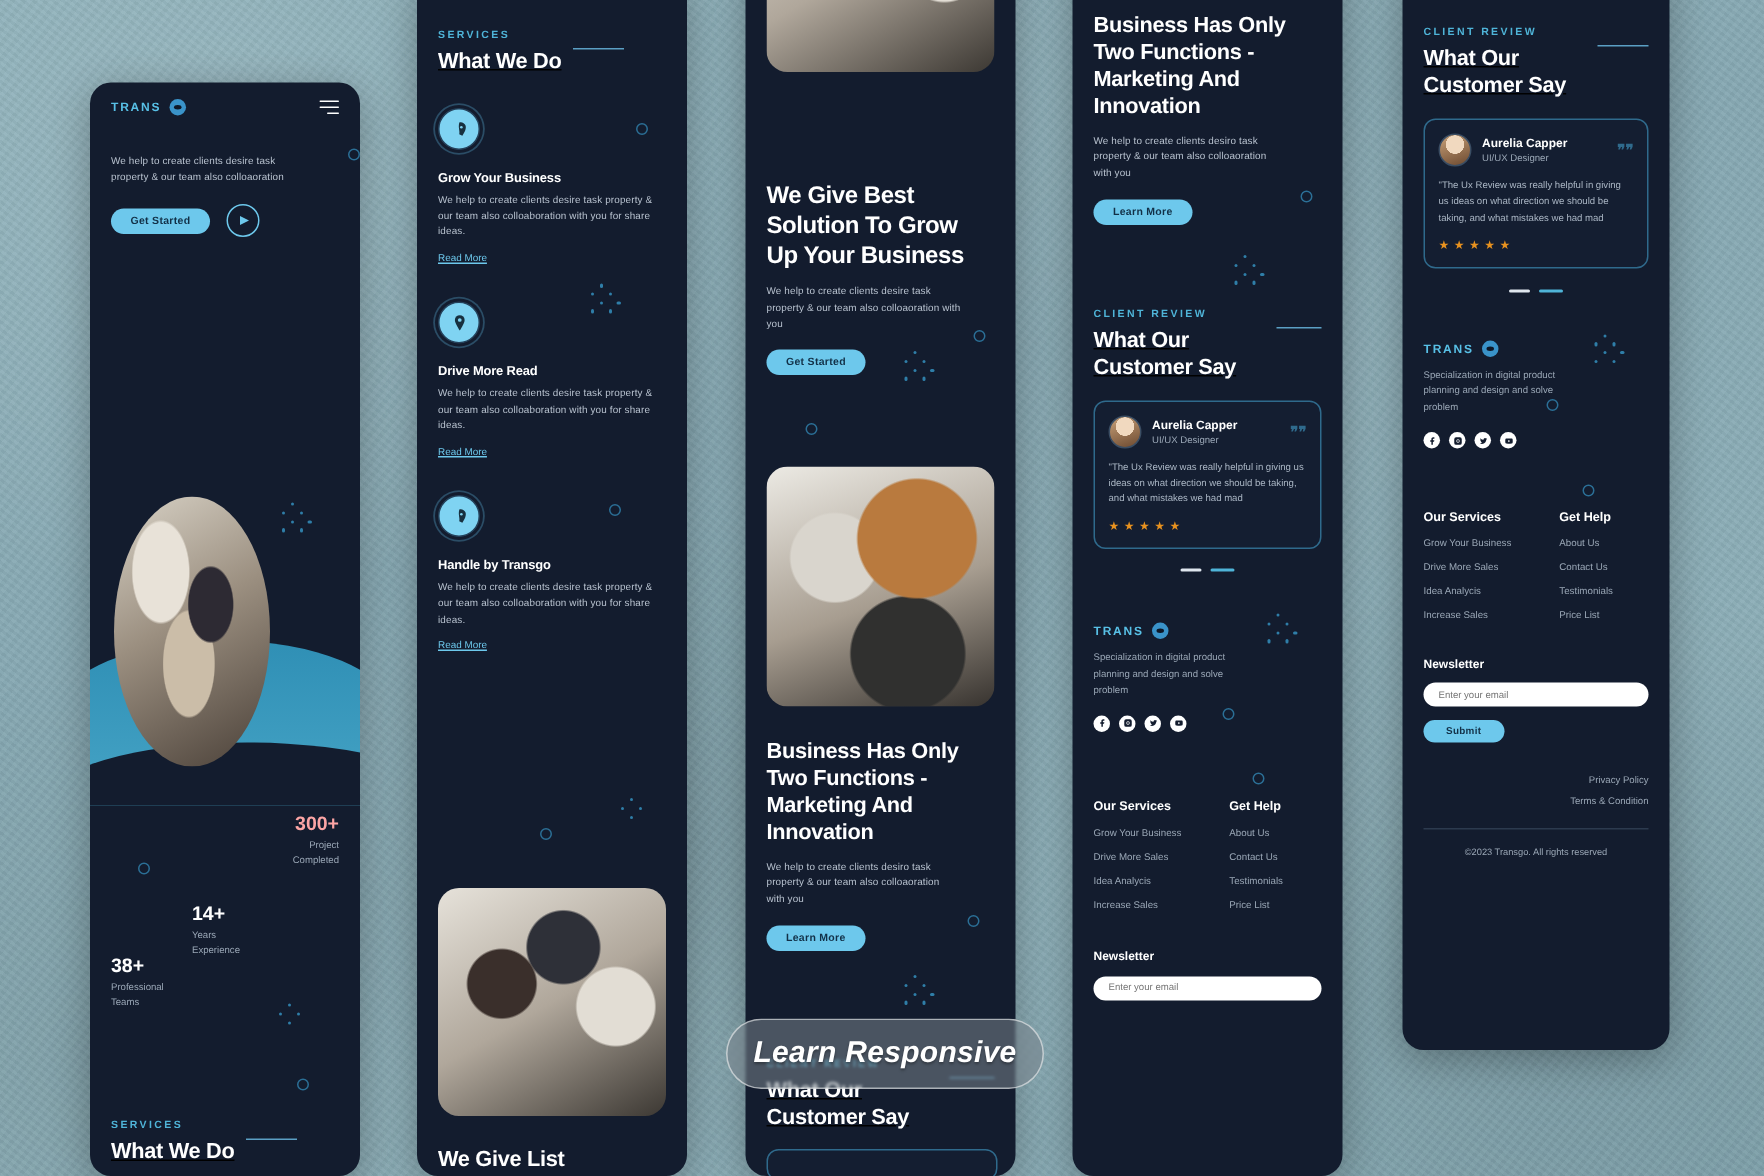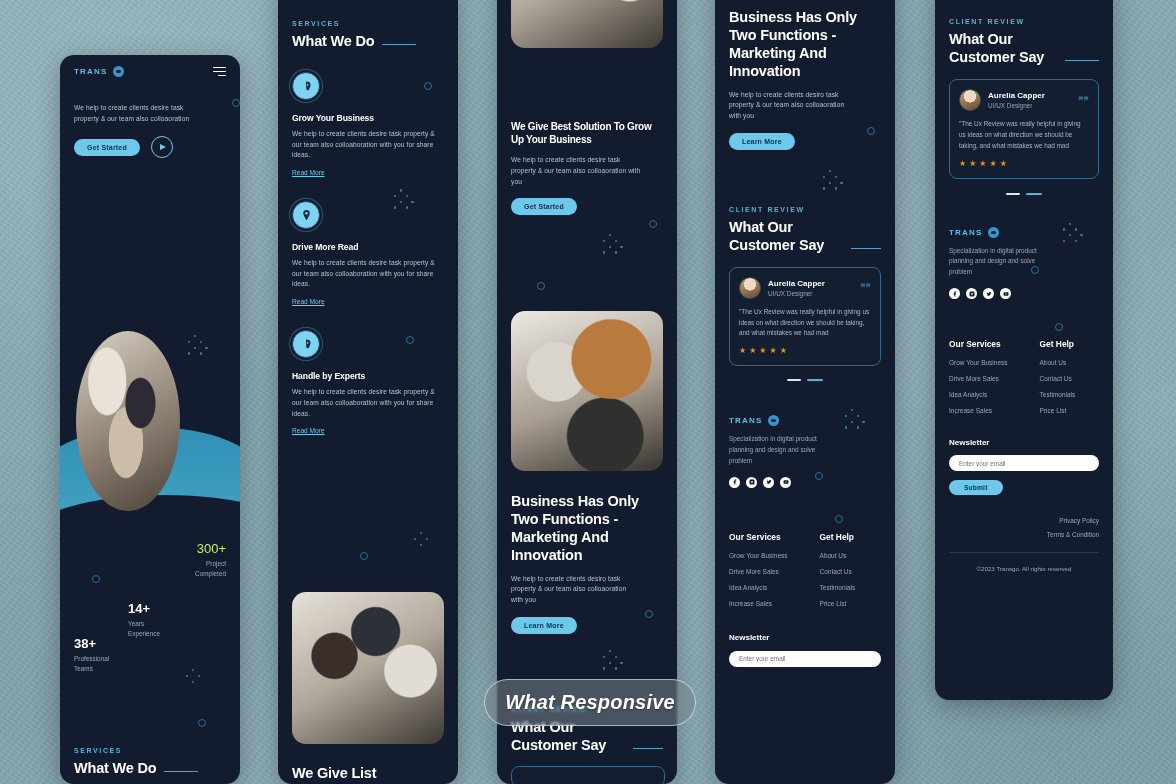--- a/index.html
+++ b/index.html
@@ -56,21 +56,21 @@
   .h-hero{
     color:#fff;font-size:16.5px;font-weight:700;line-height:1.26;letter-spacing:-.3px;
   }
   .accent{color:#5ec2e8;}
   .body-txt{
     color:#b8c2cf;font-size:6.6px;line-height:1.62;letter-spacing:.1px;
   }
   .rule{
     height:1px;background:#5b9fc4;flex:0 0 auto;
   }
-  .sec-head{display:flex;align-items:flex-end;gap:8px;}
+  .sec-head{display:flex;align-items:flex-start;gap:8px;text-decoration:underline;}
 
   
   .btn-pill{
     display:inline-flex;align-items:center;justify-content:center;
     background:#6dc8ec;color:#123047;font-size:7px;font-weight:600;
     border-radius:20px;border:none;cursor:pointer;letter-spacing:.2px;
   }
   .btn-get{padding:5px 13px;}
   .play-btn{
     width:20px;height:20px;border-radius:50%;border:1.3px solid #6dc8ec;
@@ -265,21 +265,21 @@
           <i></i>
       <i></i>
           <i class="off"></i>
           <i></i>
           <i class="off"></i>
     </div>
   </div>
 
   <div style="position:absolute;left:0;top:486px;width:180px;height:160px;">
     <div style="position:absolute;right:14px;top:0;text-align:right;">
-      <div style="color:#bef264;font-size:13px;font-weight:400;">300+</div>
+      <div style="color:#fca5a5;font-size:13px;font-weight:700;">300+</div>
       <div style="color:#9aa7b6;font-size:6.4px;line-height:1.55;width:52px;margin-top:3px;display:inline-block;text-align:right;">Project Completed</div>
     </div>
     <div style="position:absolute;left:68px;top:60px;">
       <div style="color:#fff;font-size:13px;font-weight:700;">14+</div>
       <div style="color:#9aa7b6;font-size:6.4px;line-height:1.55;width:46px;margin-top:3px;">Years Experience</div>
     </div>
     <div style="position:absolute;left:14px;top:95px;">
       <div style="color:#fff;font-size:13px;font-weight:700;">38+</div>
       <div style="color:#9aa7b6;font-size:6.4px;line-height:1.55;width:48px;margin-top:3px;">Professional Teams</div>
     </div>
@@ -364,21 +364,21 @@
   </div>
 
   <div class="pad" style="margin-top:22px;position:relative;">
     <span class="svc-icon">
       <svg viewBox="0 0 24 24">
             <path d="M14.5 3.5c3 0 6 3 6 6 0 4-4.5 8-8 10.5l-3-3C12 13.5 10.5 9.5 14.5 3.5z" fill="#17303f" transform="rotate(-20 12 12)"></path>
             <circle cx="14" cy="9" r="1.6" fill="#7fd3f2"></circle>
           </svg>
     </span>
     <div class="ring" style="left:128px;top:6px;"></div>
-    <div class="svc-title" style="margin-top:13px;">Handle by Experts</div>
+    <div class="svc-title" style="margin-top:13px;">Handle by Transgo</div>
     <div class="body-txt" style="margin-top:6px;width:148px;">We help to create clients desire task property &amp; our team also colloaboration with you for share ideas.</div>
     <a class="read-more" style="margin-top:8px;">Read More</a>
   </div>
 
   <div class="dots" style="left:136px;top:550px;grid-template-columns:repeat(3,1fr);">
     <i class="off"></i>
         <i></i>
         <i class="off"></i>
     <i></i>
         <i class="off"></i>
@@ -395,21 +395,21 @@
     <div class="h-sec">We Give List</div>
   </div>
  </div>
 </div>
 
 <div class="phone p3">
  <div class="screen">
   <div class="photo ph-b" style="position:absolute;left:14px;top:-70px;width:152px;height:152px;border-radius:14px;"></div>
 
   <div class="pad" style="position:absolute;top:155px;left:0;right:0;">
-    <div class="h-hero" style="font-size:10px;">We Give Best Solution To Grow Up Your Business</div>
+    <div class="h-hero" style="font-size:16px;">We Give Best Solution To Grow Up Your Business</div>
     <div class="body-txt" style="margin-top:9px;width:132px;">We help to create clients desire task property &amp; our team also colloaoration with you</div>
     <button class="btn-pill btn-get" style="margin-top:11px;">Get Started</button>
   </div>
 
   <div class="ring" style="left:152px;top:254px;"></div>
   <div class="dots" style="left:106px;top:268px;grid-template-columns:repeat(4,1fr);">
     <i class="off"></i>
         <i></i>
         <i class="off"></i>
         <i class="off"></i>
@@ -729,14 +729,14 @@
       <a class="legal">Privacy Policy</a>
       <a class="legal" style="margin-top:7px;">Terms &amp; Condition</a>
     </div>
     <div class="f-divider" style="margin-top:14px;"></div>
     <div class="copyright" style="margin-top:12px;">©2023 Transgo. All rights reserved</div>
   </div>
  </div>
 </div>
 
 <div id="responsive-badge">
-  <span>What Responsive</span>
+  <span>Learn Responsive</span>
 </div>
 
 </body></html>

